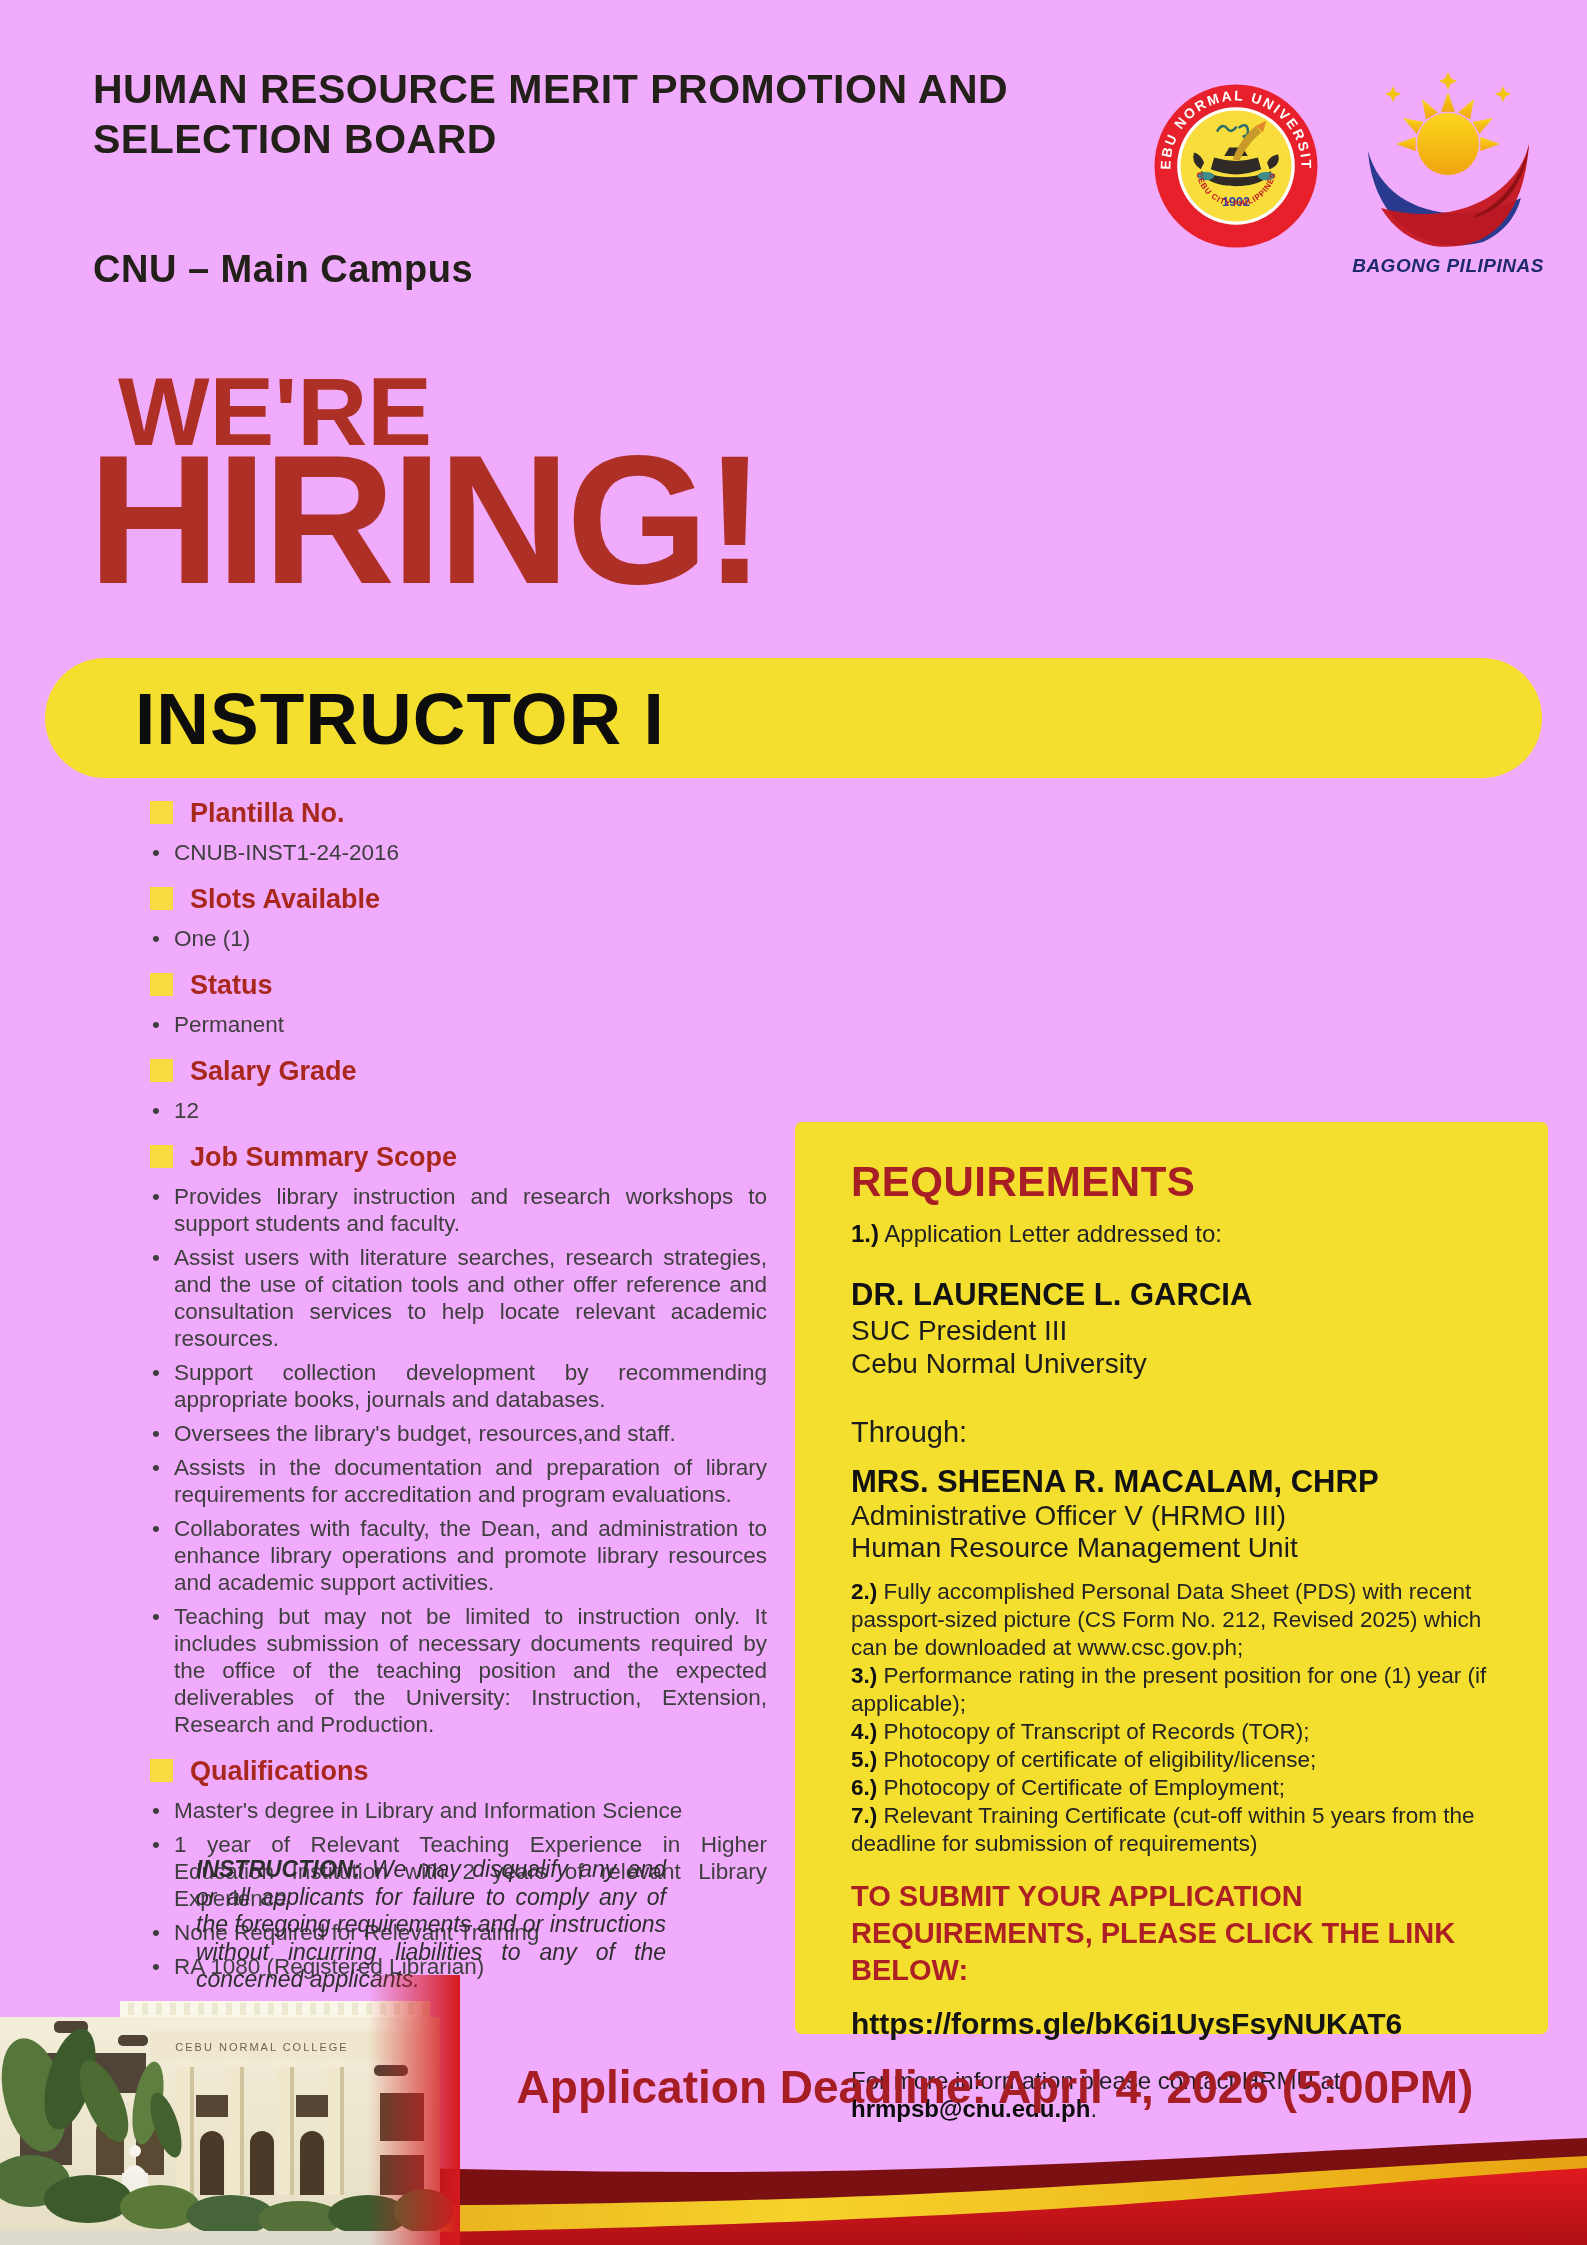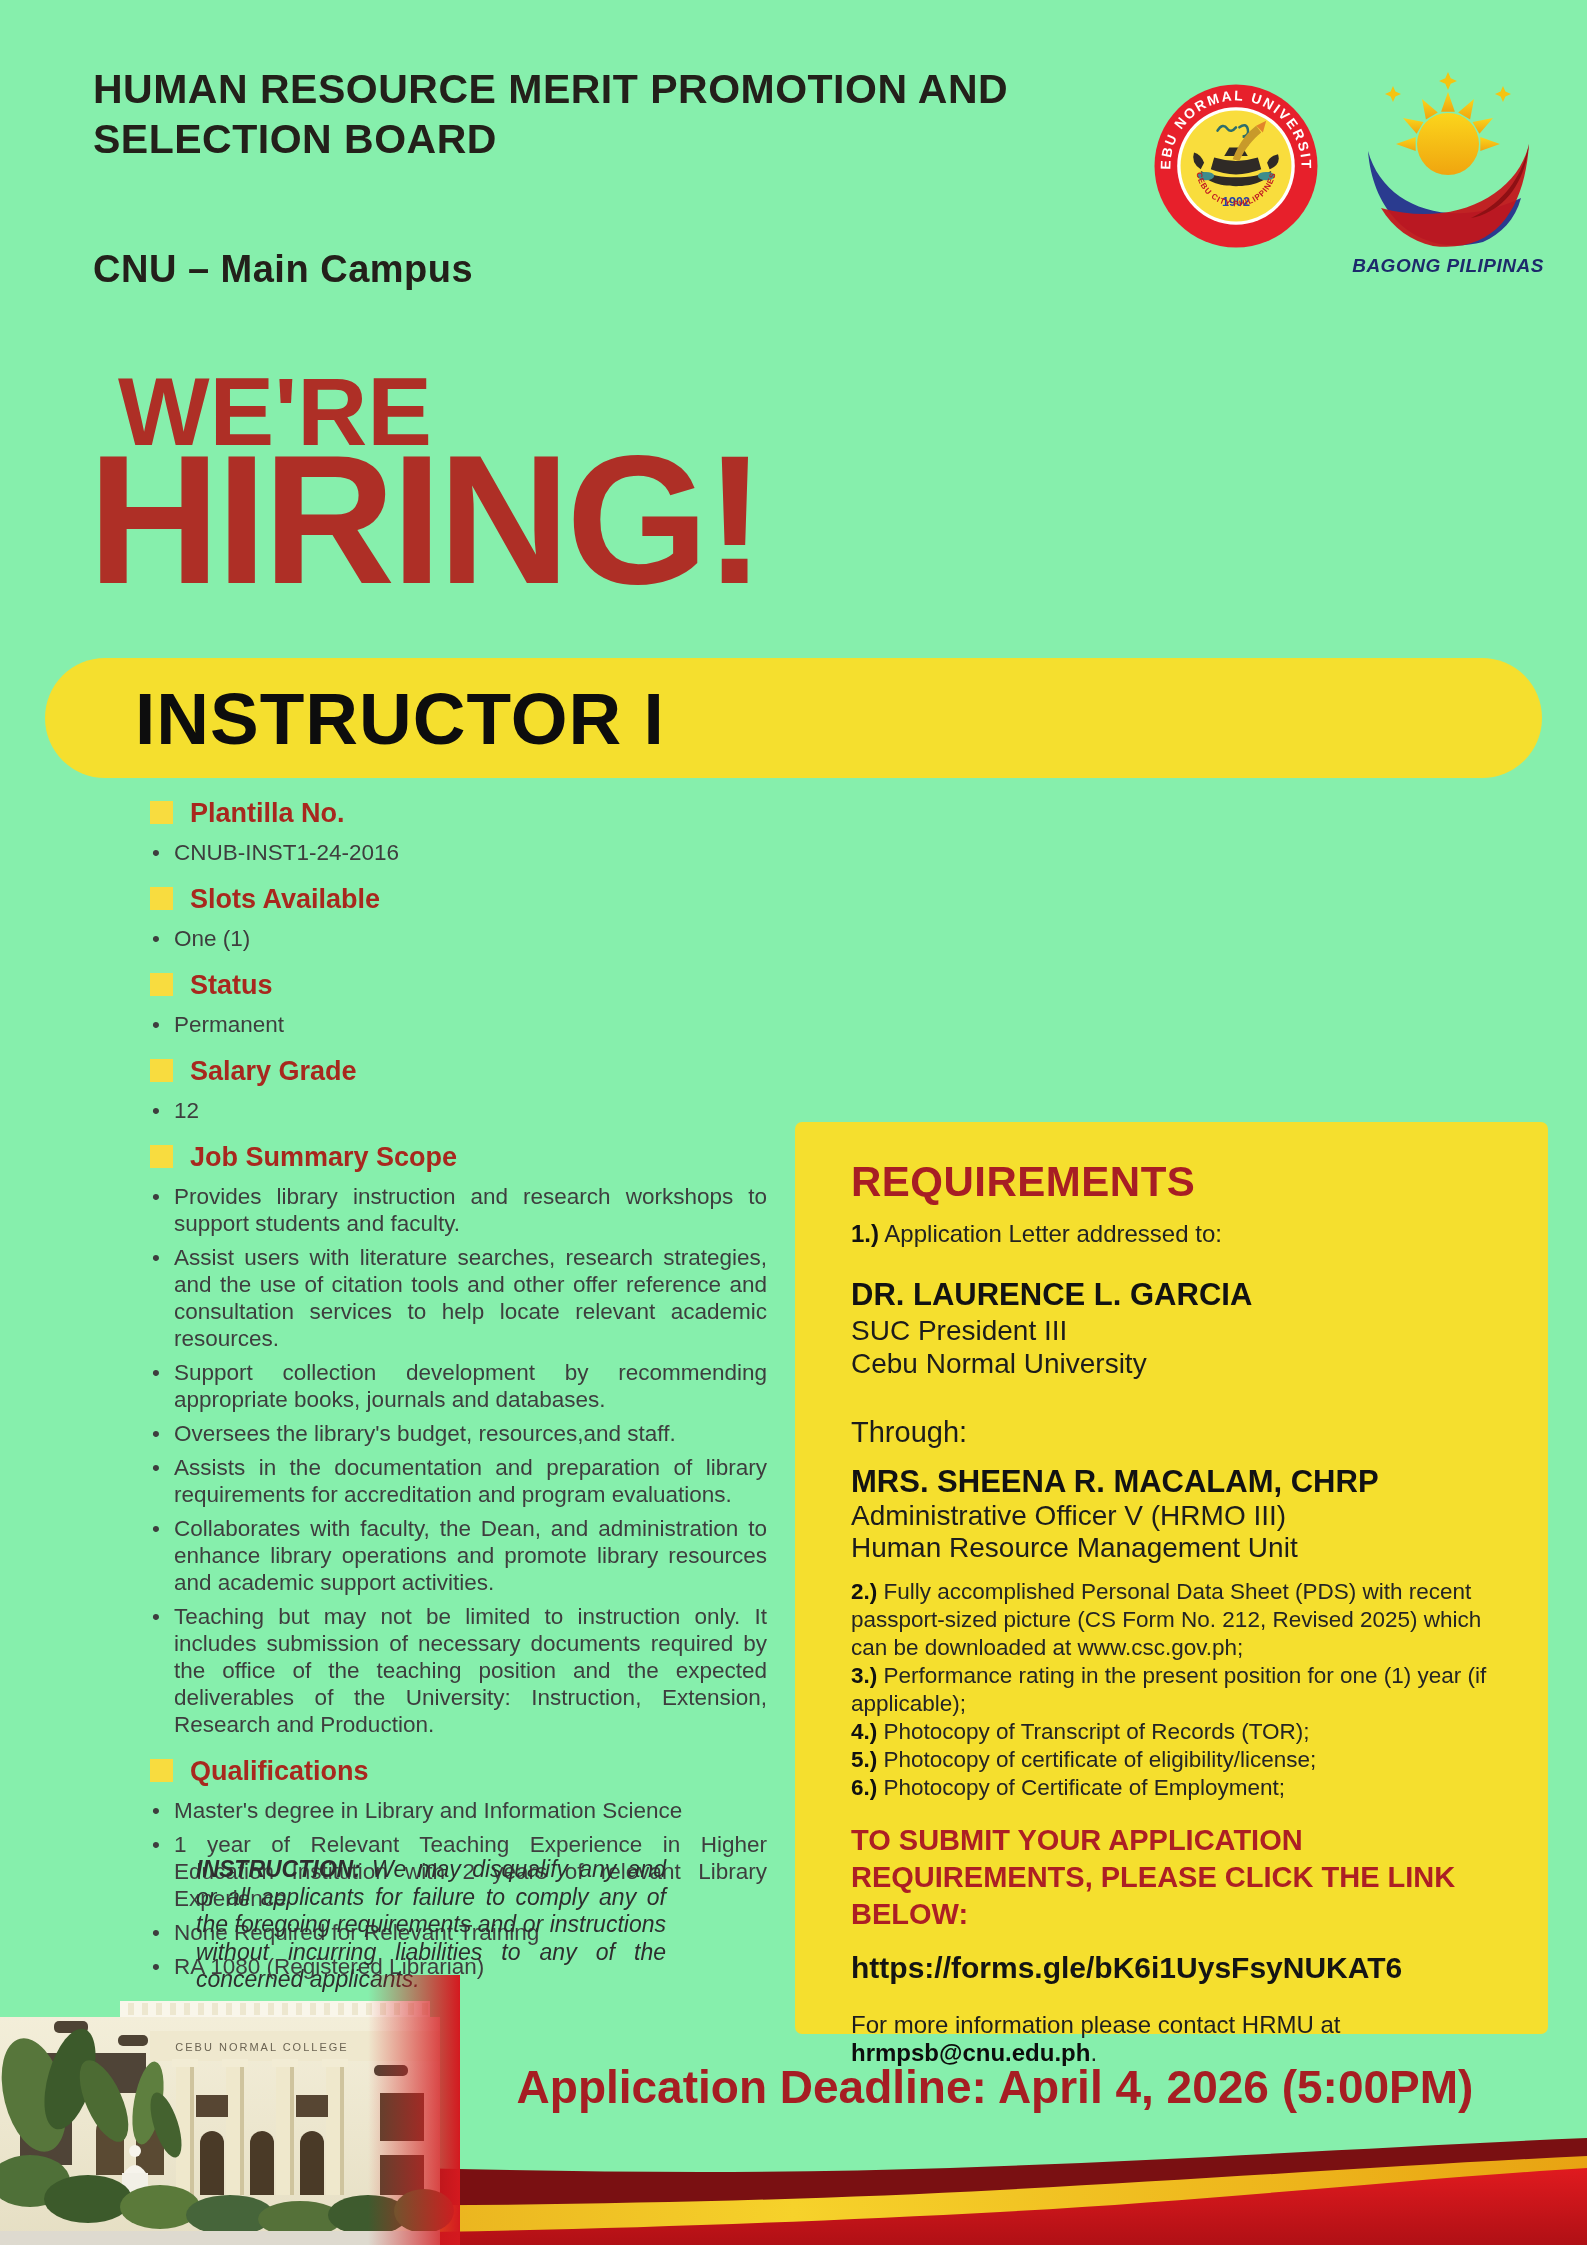--- a/index.html
+++ b/index.html
@@ -1,17 +1,17 @@
 <!DOCTYPE html>
 <html><head>
 <meta charset="utf-8">
 <style>
   html,body{margin:0;padding:0;background:#ffffff;}
   .page{
-    position:relative;width:1587px;height:2245px;background:#86efac;
+    position:relative;width:1587px;height:2245px;background:#f0abfc;
     overflow:hidden;font-family:"Liberation Sans",sans-serif;
   }
   
   .board-title{
     position:absolute;left:93px;top:64px;width:1045px;
     font-size:41px;font-weight:800;line-height:1.22;color:#23201a;letter-spacing:.5px;
   }
   .seal{position:absolute;left:1152px;top:82px;width:168px;height:168px;}
   .bagong{position:absolute;left:1352px;top:66px;width:192px;height:212px;}
   .campus-line{
@@ -228,20 +228,21 @@
       <div class="ln">Administrative Officer V (HRMO III)</div>
       <div class="ln">Human Resource Management Unit</div>
     </div>
 
     <div class="reqitems">
       <p><b>2.)</b><span> Fully accomplished Personal Data Sheet (PDS) with  recent passport-sized picture (CS Form No. 212, Revised 2025) which can be downloaded at www.csc.gov.ph;</span></p>
       <p><b>3.)</b><span> Performance rating in the present position for one (1) year (if applicable);</span></p>
       <p><b>4.)</b><span> Photocopy of Transcript of Records (TOR);</span></p>
       <p><b>5.)</b><span> Photocopy of certificate of eligibility/license;</span></p>
       <p><b>6.)</b><span> Photocopy of Certificate of Employment;</span></p>
+      <p><b>7.)</b><span> Relevant Training Certificate (cut-off within 5 years from the deadline for submission of requirements)</span></p>
     </div>
 
     <div class="cta">TO SUBMIT YOUR APPLICATION REQUIREMENTS, PLEASE CLICK THE LINK BELOW:</div>
     <div class="linkline">https://forms.gle/bK6i1UysFsyNUKAT6</div>
     <div class="contact"><span>For more information please contact HRMU at </span><b>hrmpsb@cnu.edu.ph</b><span>.</span></div>
   </div>
 
   <div class="deadline">Application Deadline: April 4, 2026 (5:00PM)</div>
 
   <svg class="wave" viewBox="0 0 1587 185" preserveAspectRatio="none">

